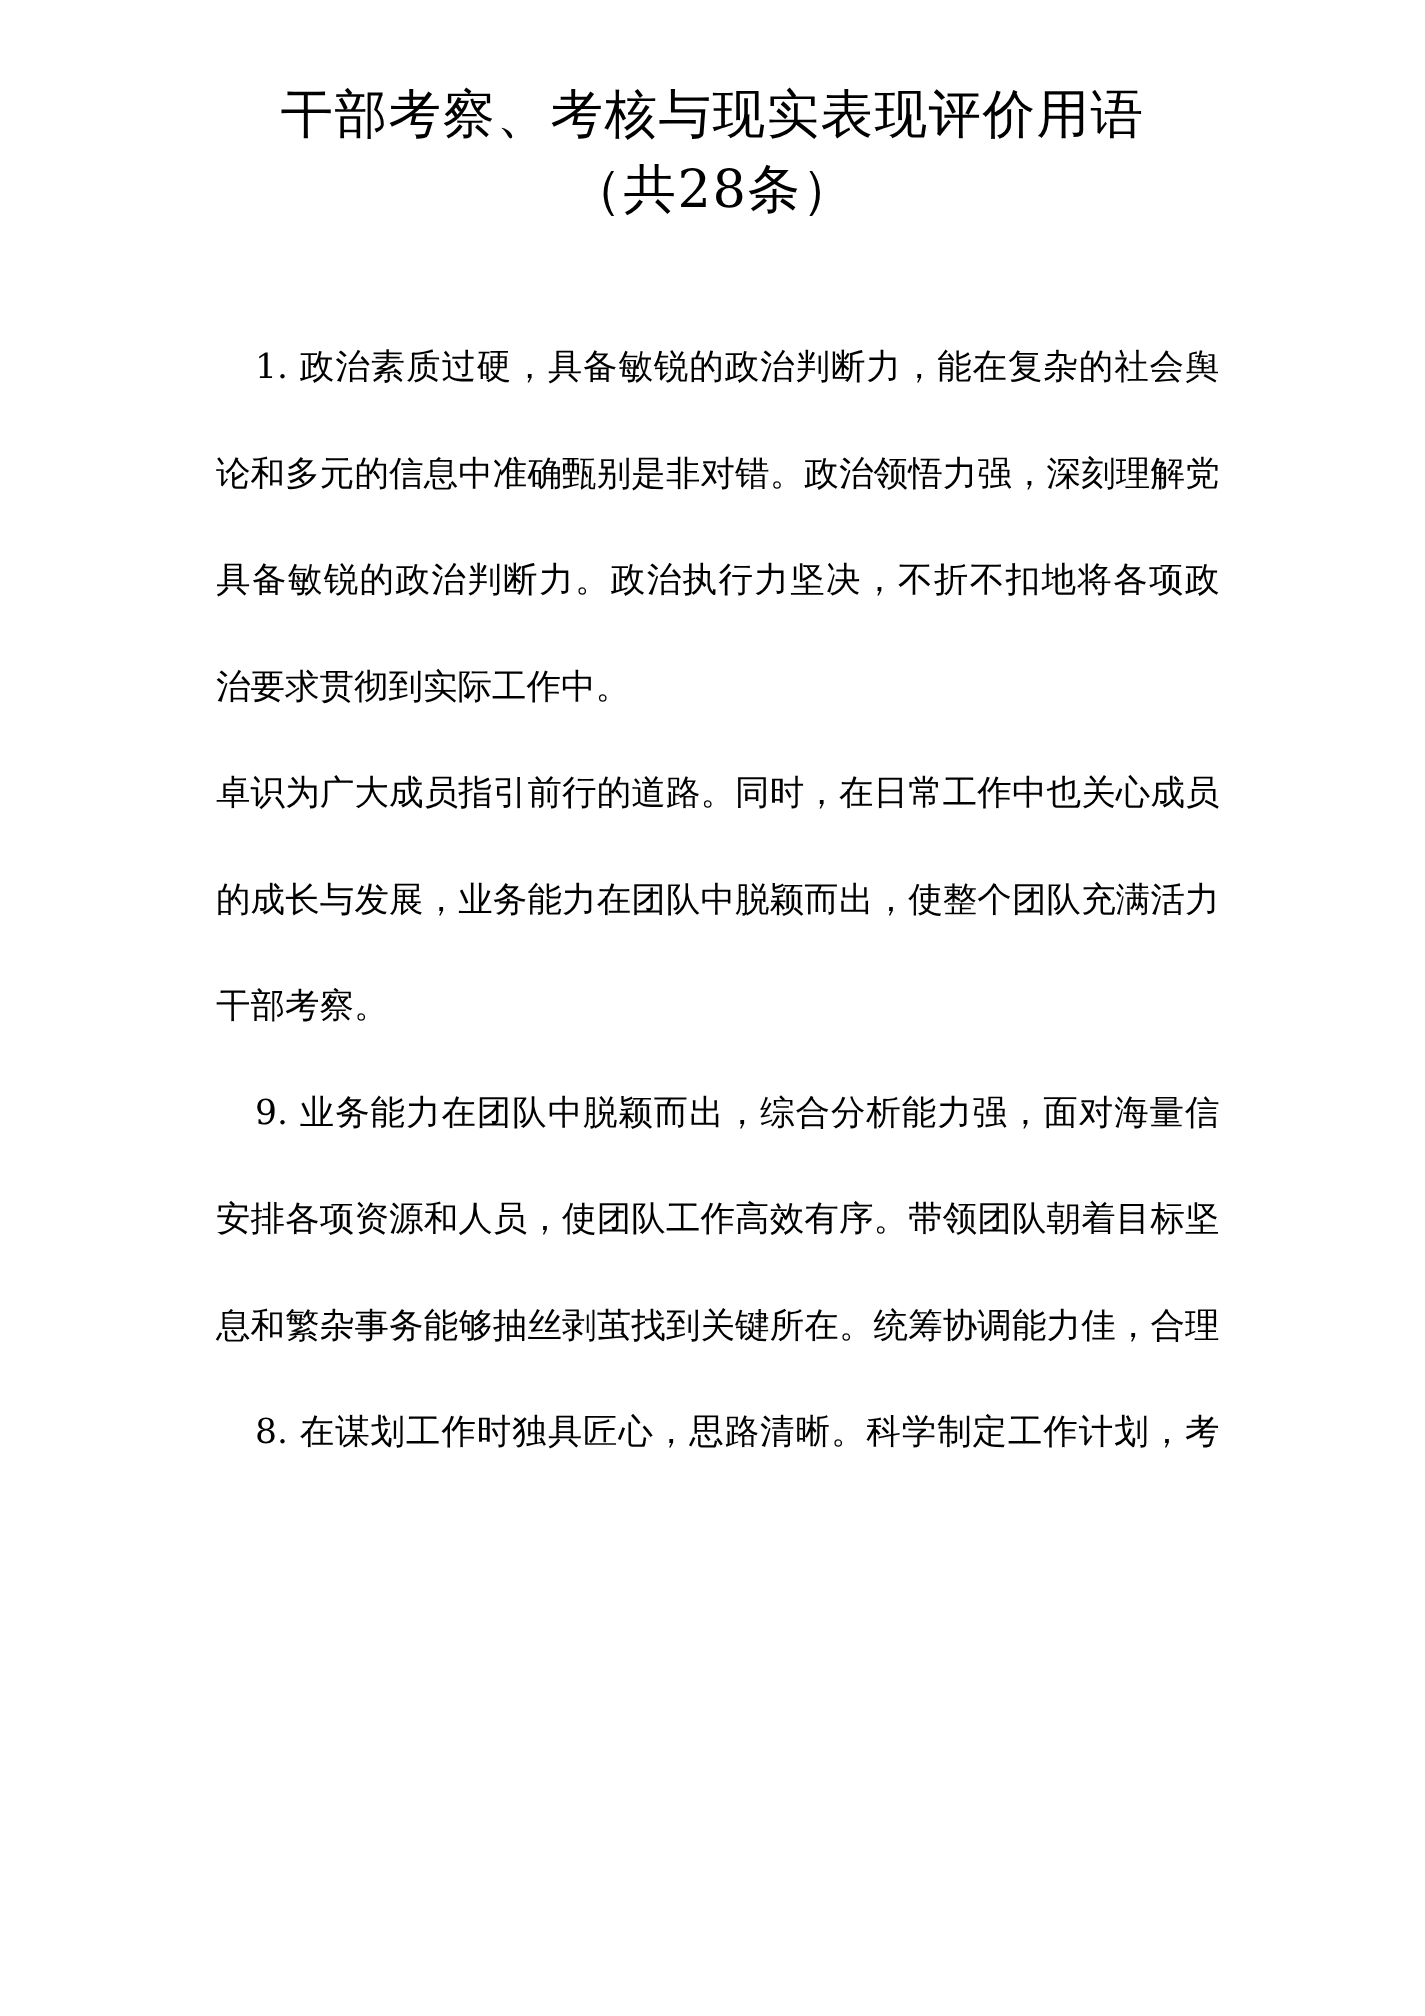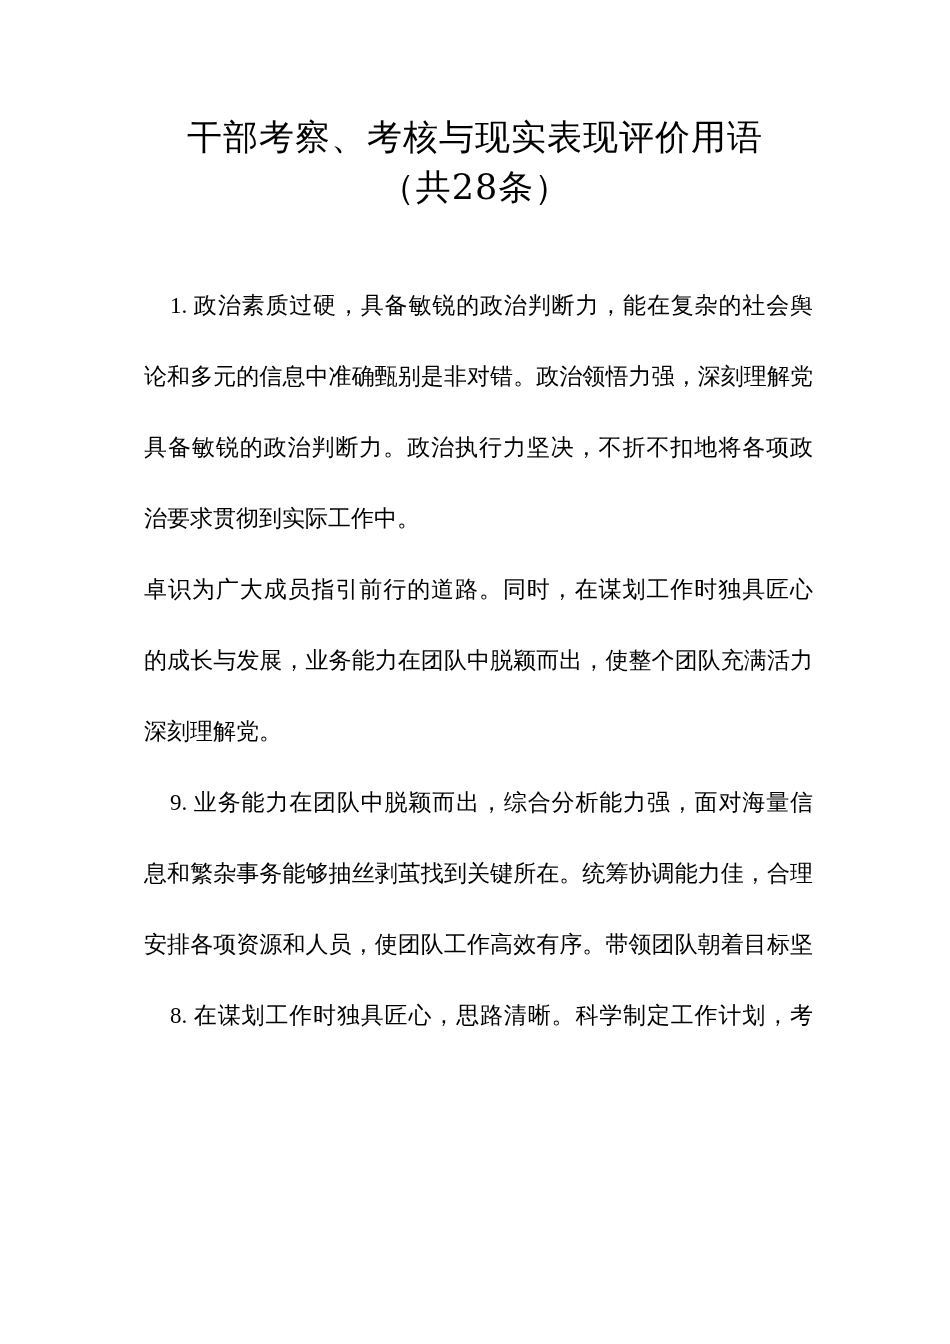--- a/index.html
+++ b/index.html
@@ -11,36 +11,35 @@
     position: relative;
     width: 950px;
     height: 1344px;
     background: #ffffff;
     color: #000000;
     overflow: hidden;
     font-family: "DejaVu Serif", "Liberation Serif", serif;
   }
   .doc-title {
     margin: 0;
-    padding-top: 112px;
+    padding-top: 52px;
     text-align: center;
     font-size: 35px;
     line-height: 50px;
     font-weight: 400;
     letter-spacing: 1px;
   }
   .doc-title .title-line {
     display: block;
   }
   .doc-body {
     margin: 58px 137px 0 144px;
     font-size: 23px;
     line-height: 71px;
     text-align: justify;
-    font-family: Liberation Serif, serif;
   }
   .para {
     margin: 0;
     padding: 0;
   }
   .ln {
     display: block;
     white-space: nowrap;
   }
   .ln-just {
@@ -69,29 +68,29 @@
   <div class="doc-body">
 
     <div class="para">
       <span class="ln ln-just ln-first">1. 政治素质过硬，具备敏锐的政治判断力，能在复杂的社会舆</span>
       <span class="ln ln-just">论和多元的信息中准确甄别是非对错。政治领悟力强，深刻理解党</span>
       <span class="ln ln-just">具备敏锐的政治判断力。政治执行力坚决，不折不扣地将各项政</span>
       <span class="ln ln-last">治要求贯彻到实际工作中。</span>
     </div>
 
     <div class="para">
-      <span class="ln ln-just">卓识为广大成员指引前行的道路。同时，在谋划工作时独具匠心</span>
+      <span class="ln ln-just">卓识为广大成员指引前行的道路。同时，在日常工作中也关心成员</span>
       <span class="ln ln-just">的成长与发展，业务能力在团队中脱颖而出，使整个团队充满活力</span>
-      <span class="ln ln-last">深刻理解党。</span>
+      <span class="ln ln-last">干部考察。</span>
     </div>
 
     <div class="para">
       <span class="ln ln-just ln-first">9. 业务能力在团队中脱颖而出，综合分析能力强，面对海量信</span>
+      <span class="ln ln-just">安排各项资源和人员，使团队工作高效有序。带领团队朝着目标坚</span>
       <span class="ln ln-just">息和繁杂事务能够抽丝剥茧找到关键所在。统筹协调能力佳，合理</span>
-      <span class="ln ln-just">安排各项资源和人员，使团队工作高效有序。带领团队朝着目标坚</span>
     </div>
 
     <div class="para">
       <span class="ln ln-just ln-first">8. 在谋划工作时独具匠心，思路清晰。科学制定工作计划，考</span>
     </div>
 
   </div>
 
 </div>
 

